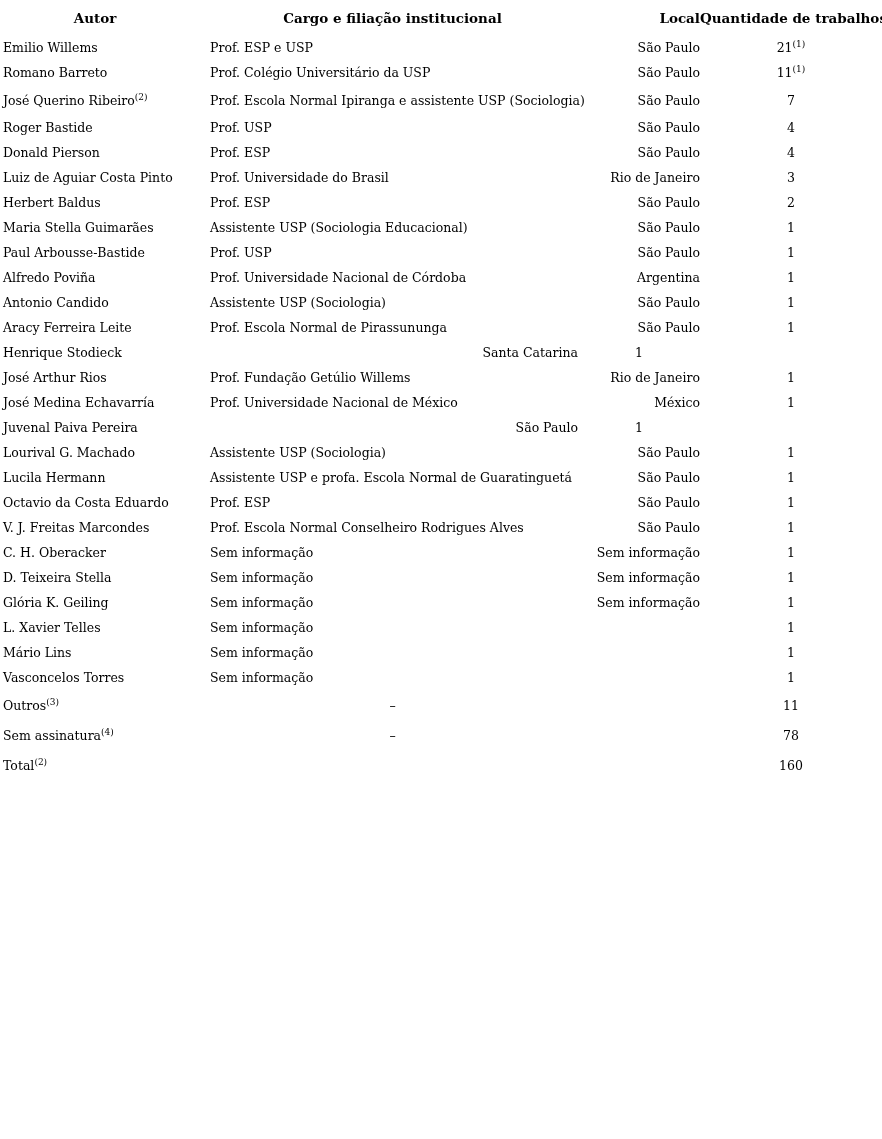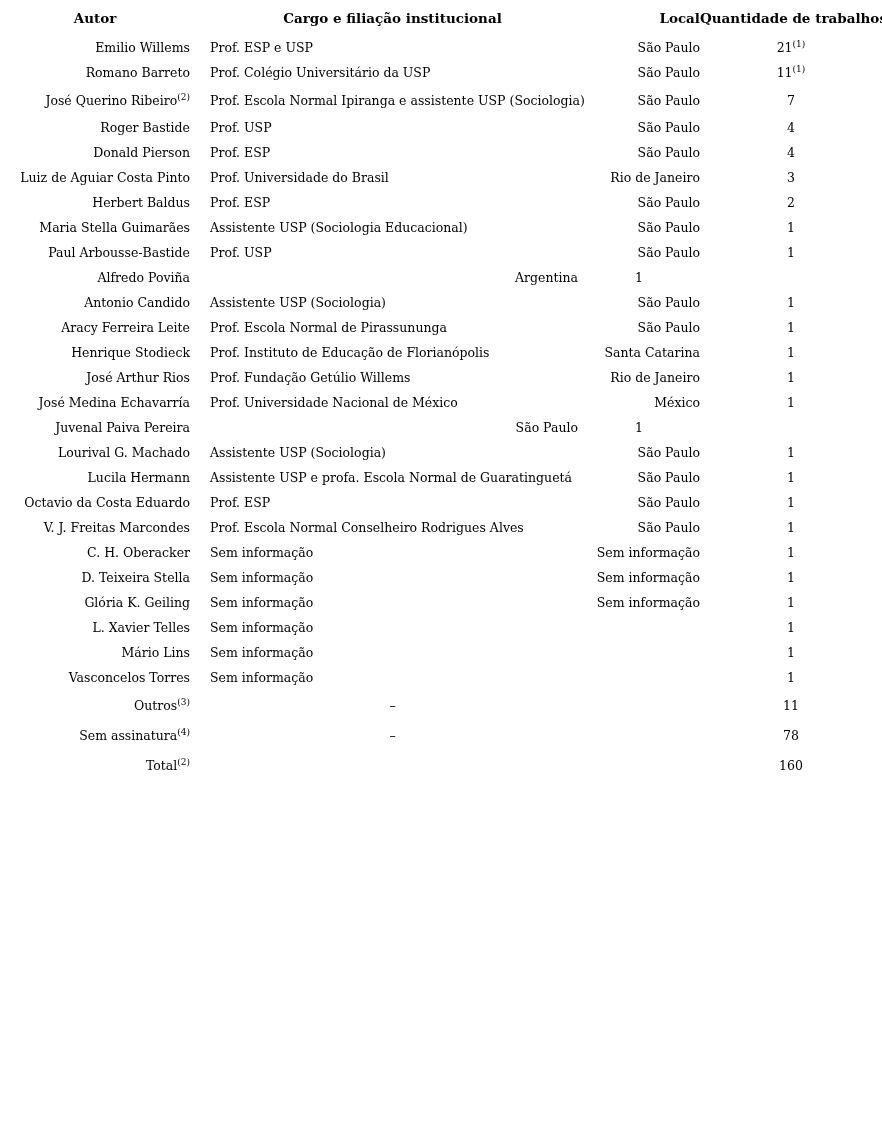--- a/index.html
+++ b/index.html
@@ -27,21 +27,21 @@
   .th {
     font-size: 13.5px;
     text-align: center;
     white-space: nowrap;
   }
   .td {
     font-size: 12.5px;
     white-space: nowrap;
     line-height: 1;
   }
-  .col-author { text-align: right; padding-left: 3px; }
+  .col-author { text-align: left; padding-left: 3px; }
   .col-cargo  { text-align: left; padding-left: 3px; margin-left: 17px; }
   .col-cargo.center { text-align: center; padding-left: 0; }
   .col-local  { text-align: right; }
   .col-qty    { text-align: center; }
   .th.col-author, .th.col-cargo { padding-left: 0; text-align: center; }
   sup {
     font-size: 9px;
     line-height: 0;
     vertical-align: super;
   }
@@ -116,41 +116,41 @@
 
   <div class="tr">
     <div class="td col-author"><span>Paul Arbousse-Bastide</span><sup></sup></div>
     <div class="td col-cargo">Prof. USP</div>
     <div class="td col-local">São Paulo</div>
     <div class="td col-qty"><span>1</span><sup></sup></div>
   </div>
 
   <div class="tr">
     <div class="td col-author"><span>Alfredo Poviña</span><sup></sup></div>
+    <div class="td col-cargo">Prof. Universidade Nacional de Córdoba</div>
     <div class="td col-local">Argentina</div>
     <div class="td col-qty"><span>1</span><sup></sup></div>
   </div>
 
   <div class="tr">
     <div class="td col-author"><span>Antonio Candido</span><sup></sup></div>
     <div class="td col-cargo">Assistente USP (Sociologia)</div>
     <div class="td col-local">São Paulo</div>
     <div class="td col-qty"><span>1</span><sup></sup></div>
   </div>
 
   <div class="tr">
     <div class="td col-author"><span>Aracy Ferreira Leite</span><sup></sup></div>
     <div class="td col-cargo">Prof. Escola Normal de Pirassununga</div>
     <div class="td col-local">São Paulo</div>
     <div class="td col-qty"><span>1</span><sup></sup></div>
   </div>
 
   <div class="tr">
     <div class="td col-author"><span>Henrique Stodieck</span><sup></sup></div>
-    <div class="td col-cargo">Prof. Instituto de Educação de Florianópolis</div>
     <div class="td col-local">Santa Catarina</div>
     <div class="td col-qty"><span>1</span><sup></sup></div>
   </div>
 
   <div class="tr">
     <div class="td col-author"><span>José Arthur Rios</span><sup></sup></div>
     <div class="td col-cargo">Prof. Fundação Getúlio Willems</div>
     <div class="td col-local">Rio de Janeiro</div>
     <div class="td col-qty"><span>1</span><sup></sup></div>
   </div>

